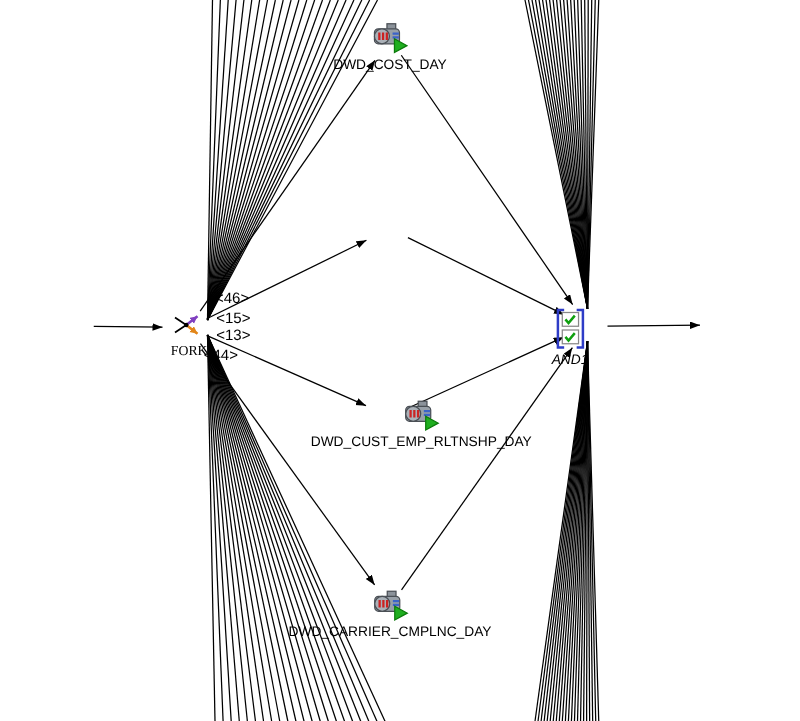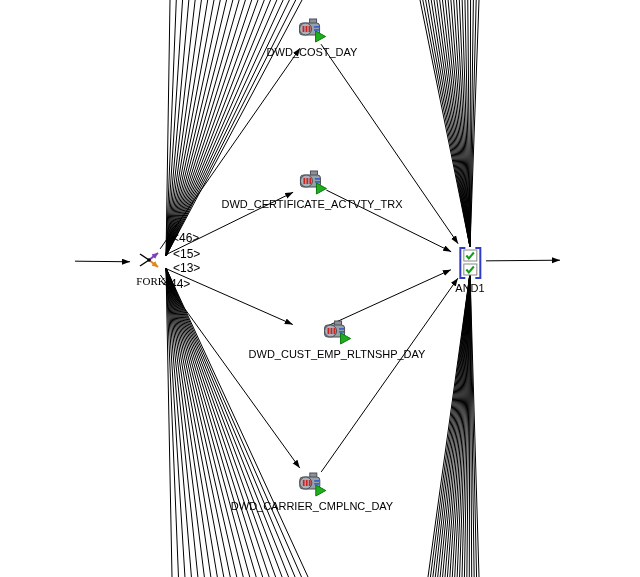--- a/index.html
+++ b/index.html
@@ -6,21 +6,21 @@
   body{
     width:640px;height:577px;position:relative;overflow:hidden;
     background:#ffffff;
     font-family:"Liberation Sans", sans-serif;
   }
   #canvas{position:absolute;left:0;top:0;width:640px;height:577px;}
   #wires{position:absolute;left:0;top:0;}
   .node{
     position:absolute;
     transform:translateX(-50%);
-    text-align:center;
+    text-align:right;
     z-index:2;
     cursor:default;
   }
   .node .icon{display:block;margin:0 auto;}
   .nlabel{
     margin-top:2px;
     font-size:11px;
     line-height:12px;
     color:#000;
     white-space:nowrap;
@@ -171,34 +171,20 @@
       <rect x="7" y="10" width="1.8" height="6" fill="#cc2222"></rect>
       <rect x="10" y="10" width="1.8" height="6" fill="#cc2222"></rect>
       <rect x="13" y="10" width="1.8" height="6" fill="#cc2222"></rect>
       <rect x="18.5" y="10" width="5" height="1.8" fill="#3b63c9"></rect>
       <rect x="18.5" y="13" width="5" height="1.8" fill="#3b63c9"></rect>
       <path d="M20 15 L30 20.5 L20 26 Z" fill="#1fae1f" stroke="#0b7a0b"></path>
     </svg>
     <div class="nlabel">DWD_COST_DAY</div>
   </div>
 
-  <div class="node" style="left: 312px; top: 168px;">
-    <svg class="icon" width="32" height="28" viewBox="0 0 32 28">
-      <rect x="14" y="3" width="7" height="5" fill="#8b929a" stroke="#4a4f55"></rect>
-      <rect x="4" y="7" width="20" height="12" rx="3" fill="#98a0a8" stroke="#4a4f55"></rect>
-      <circle cx="10" cy="13" r="6" fill="#aab1b8" stroke="#4a4f55"></circle>
-      <rect x="7" y="10" width="1.8" height="6" fill="#cc2222"></rect>
-      <rect x="10" y="10" width="1.8" height="6" fill="#cc2222"></rect>
-      <rect x="13" y="10" width="1.8" height="6" fill="#cc2222"></rect>
-      <rect x="18.5" y="10" width="5" height="1.8" fill="#3b63c9"></rect>
-      <rect x="18.5" y="13" width="5" height="1.8" fill="#3b63c9"></rect>
-      <path d="M20 15 L30 20.5 L20 26 Z" fill="#1fae1f" stroke="#0b7a0b"></path>
-    </svg>
-    <div class="nlabel">DWD_CERTIFICATE_ACTVTY_TRX</div>
-  </div>
 
   <div class="node" style="left: 312px; top: 318px; margin-left: 25px;">
     <svg class="icon" width="32" height="28" viewBox="0 0 32 28">
       <rect x="14" y="3" width="7" height="5" fill="#8b929a" stroke="#4a4f55"></rect>
       <rect x="4" y="7" width="20" height="12" rx="3" fill="#98a0a8" stroke="#4a4f55"></rect>
       <circle cx="10" cy="13" r="6" fill="#aab1b8" stroke="#4a4f55"></circle>
       <rect x="7" y="10" width="1.8" height="6" fill="#cc2222"></rect>
       <rect x="10" y="10" width="1.8" height="6" fill="#cc2222"></rect>
       <rect x="13" y="10" width="1.8" height="6" fill="#cc2222"></rect>
       <rect x="18.5" y="10" width="5" height="1.8" fill="#3b63c9"></rect>
@@ -216,21 +202,21 @@
       <rect x="7" y="10" width="1.8" height="6" fill="#cc2222"></rect>
       <rect x="10" y="10" width="1.8" height="6" fill="#cc2222"></rect>
       <rect x="13" y="10" width="1.8" height="6" fill="#cc2222"></rect>
       <rect x="18.5" y="10" width="5" height="1.8" fill="#3b63c9"></rect>
       <rect x="18.5" y="13" width="5" height="1.8" fill="#3b63c9"></rect>
       <path d="M20 15 L30 20.5 L20 26 Z" fill="#1fae1f" stroke="#0b7a0b"></path>
     </svg>
     <div class="nlabel">DWD_CARRIER_CMPLNC_DAY</div>
   </div>
 
-  <div class="node" style="left: 470px; top: 246px;">
+  <div class="node" style="left: 456px; top: 246px; font-style: italic;">
     <svg class="icon" width="26" height="34" viewBox="0 0 26 34">
       <path d="M8 2 H3 V32 H8" fill="none" stroke="#2e3cc7" stroke-width="2"></path>
       <path d="M18 2 H23 V32 H18" fill="none" stroke="#2e3cc7" stroke-width="2"></path>
       <rect x="6.5" y="4" width="13" height="11" fill="#ffffff" stroke="#888888"></rect>
       <path d="M9 9.5 l2.5 3 l5 -6" fill="none" stroke="#0fa00f" stroke-width="2"></path>
       <rect x="6.5" y="18" width="13" height="11" fill="#ffffff" stroke="#888888"></rect>
       <path d="M9 23.5 l2.5 3 l5 -6" fill="none" stroke="#0fa00f" stroke-width="2"></path>
     </svg>
     <div class="nlabel">AND1</div>
   </div>

